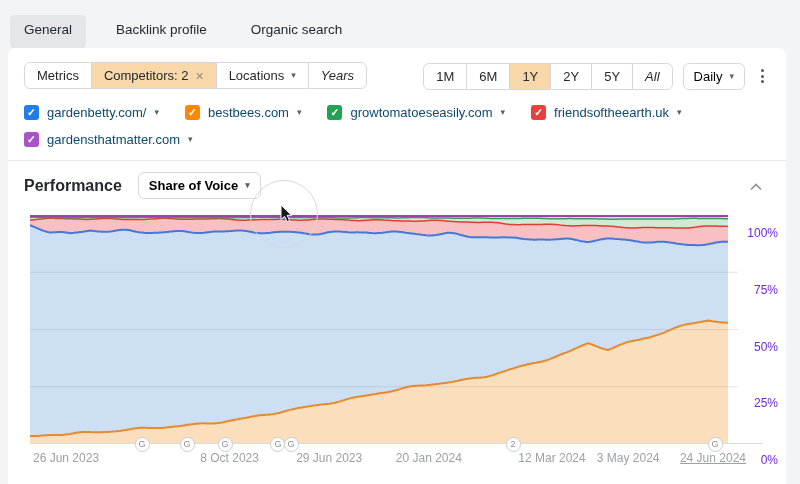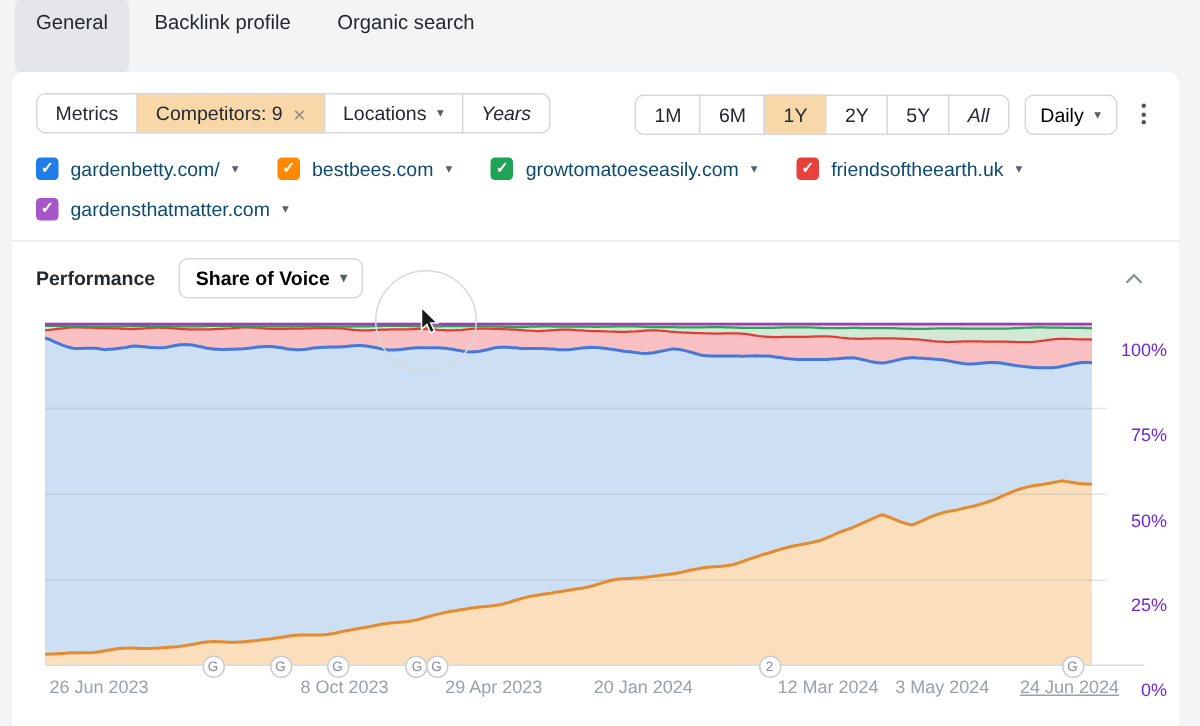--- a/index.html
+++ b/index.html
@@ -2,21 +2,21 @@
 <html><head>
 <meta charset="utf-8">
 <style>
   * { box-sizing: border-box; }
   html,body { margin:0; padding:0; }
   body {
     width:800px; height:484px; overflow:hidden; position:relative;
     background:#f3f4f5; font-family:"Liberation Sans",sans-serif; color:#24292f;
   }
   
-  .tabs-bar { display:flex; gap:3px; padding:0 0 0 10px; height:48px; }
+  .tabs-bar { display:flex; gap:16px; padding:15px 0 0 10px; height:48px; }
   .tab { padding:7px 14px; font-size:13.5px; border-radius:4px; cursor:pointer; white-space:nowrap; }
   .tab.active { background:#e4e6e9; }
   
   .card { position:absolute; left:8px; top:48px; width:778px; height:436px;
           background:#fff; border-radius:8px 8px 0 0; }
   .toolbar { display:flex; justify-content:space-between; align-items:flex-start; padding:14px 16px 0 16px; }
   .seg-group { display:flex; }
   .seg { border:1px solid #d5d9de; margin-left:-1px; padding:5px 12px; font-size:13px;
          background:#fff; color:#24292f; cursor:pointer; display:flex; align-items:center; gap:7px; white-space:nowrap; }
   .seg:first-child { border-radius:6px 0 0 6px; margin-left:0; }
@@ -31,21 +31,21 @@
   .kebab i { width:3px; height:3px; border-radius:50%; background:#52575c; }
   
   .legend { display:flex; flex-wrap:wrap; column-gap:26px; padding:9px 16px 0 16px; width:760px; }
   .legend-item { display:flex; align-items:center; gap:8px; height:27px; cursor:pointer; }
   .cbox { width:15px; height:15px; border-radius:3px; color:#fff; font-size:10.5px; font-weight:bold;
           display:flex; align-items:center; justify-content:center; line-height:1; }
   .legend-label { font-size:13px; color:#0c4a6e; }
   .divider { height:1px; background:#e8eaed; margin-top:7px; }
   
   .perf-row { display:flex; align-items:center; padding:11px 16px 0 16px; }
-  .perf-title { font-size:13px; font-weight:bold; }
+  .perf-title { font-size:16px; font-weight:bold; }
   .metric-btn { margin-left:16px;font-weight:bold; }
   .collapse { margin-left:auto; margin-right:4px; cursor:pointer; padding:4px; }
   
   .chart-wrap { position:absolute; left:0; top:152px; width:778px; height:284px; }
   .chart-svg { position:absolute; left:22px; top:15px; }
   .ylab { position:absolute; right:8px; width:46px; text-align:right; font-size:12px; color:#6d28d9; }
   .xlab { position:absolute; top:251px; font-size:12px; color:#9ba1a6; white-space:nowrap; }
   .badge { position:absolute; width:15px; height:15px; border-radius:50%; background:#fff;
            border:1px solid #c9cdd2; color:#8a9096; font-size:9px; text-align:center;
            line-height:13px; z-index:4; cursor:pointer; }
@@ -62,21 +62,21 @@
     <div class="tab">Organic search</div>
   </div>
 
 <div class="card">
   <div class="toolbar">
     <div class="seg-group" id="filter-group">
         <div class="seg">
           <span>Metrics</span>
         </div>
         <div class="seg hl">
-          <span>Competitors: 9</span>
+          <span>Competitors: 2</span>
           <span class="close-x">×</span>
         </div>
         <div class="seg">
           <span>Locations</span>
           <span class="caret">▾</span>
         </div>
         <div class="seg">
           <span>Years</span>
         </div>
       </div>
@@ -165,21 +165,21 @@
     <svg class="cursor" width="14" height="20">
       <path d="M1,0 L1,14.5 L4.6,11.4 L7,16.8 L9.6,15.6 L7.2,10.3 L11.6,10.3 Z" fill="#1a1a1a" stroke="#ffffff" stroke-width="1"></path>
     </svg>
   <div class="ylab" style="top: 26px;">100%</div>
       <div class="ylab" style="top: 82.75px;">75%</div>
       <div class="ylab" style="top: 139.5px;">50%</div>
       <div class="ylab" style="top: 196.25px;">25%</div>
       <div class="ylab" style="top: 253px;">0%</div>
       <div class="xlab" style="left: 25px;">26 Jun 2023</div>
       <div class="xlab" style="left: 221.628px; transform: translateX(-50%);">8 Oct 2023</div>
-      <div class="xlab" style="left: 321.163px; transform: translateX(-50%);">29 Apr 2023</div>
+      <div class="xlab" style="left: 321.163px; transform: translateX(-50%);">29 Jun 2023</div>
       <div class="xlab" style="left: 420.837px; transform: translateX(-50%);">20 Jan 2024</div>
       <div class="xlab" style="left: 544px; transform: translateX(-50%);">12 Mar 2024</div>
       <div class="xlab" style="left: 620.186px; transform: translateX(-50%);">3 May 2024</div>
       <div class="xlab" style="right: 40px; text-decoration: underline;">24 Jun 2024</div>
       <div class="badge" style="left: 126.529px; top: 236.5px;">G</div>
       <div class="badge" style="left: 171.55px; top: 236.5px;">G</div>
       <div class="badge" style="left: 209.521px; top: 236.5px;">G</div>
       <div class="badge" style="left: 262.499px; top: 236.5px;">G</div>
       <div class="badge" style="left: 275.552px; top: 236.5px;">G</div>
       <div class="badge" style="left: 497.516px; top: 236.5px;">2</div>

